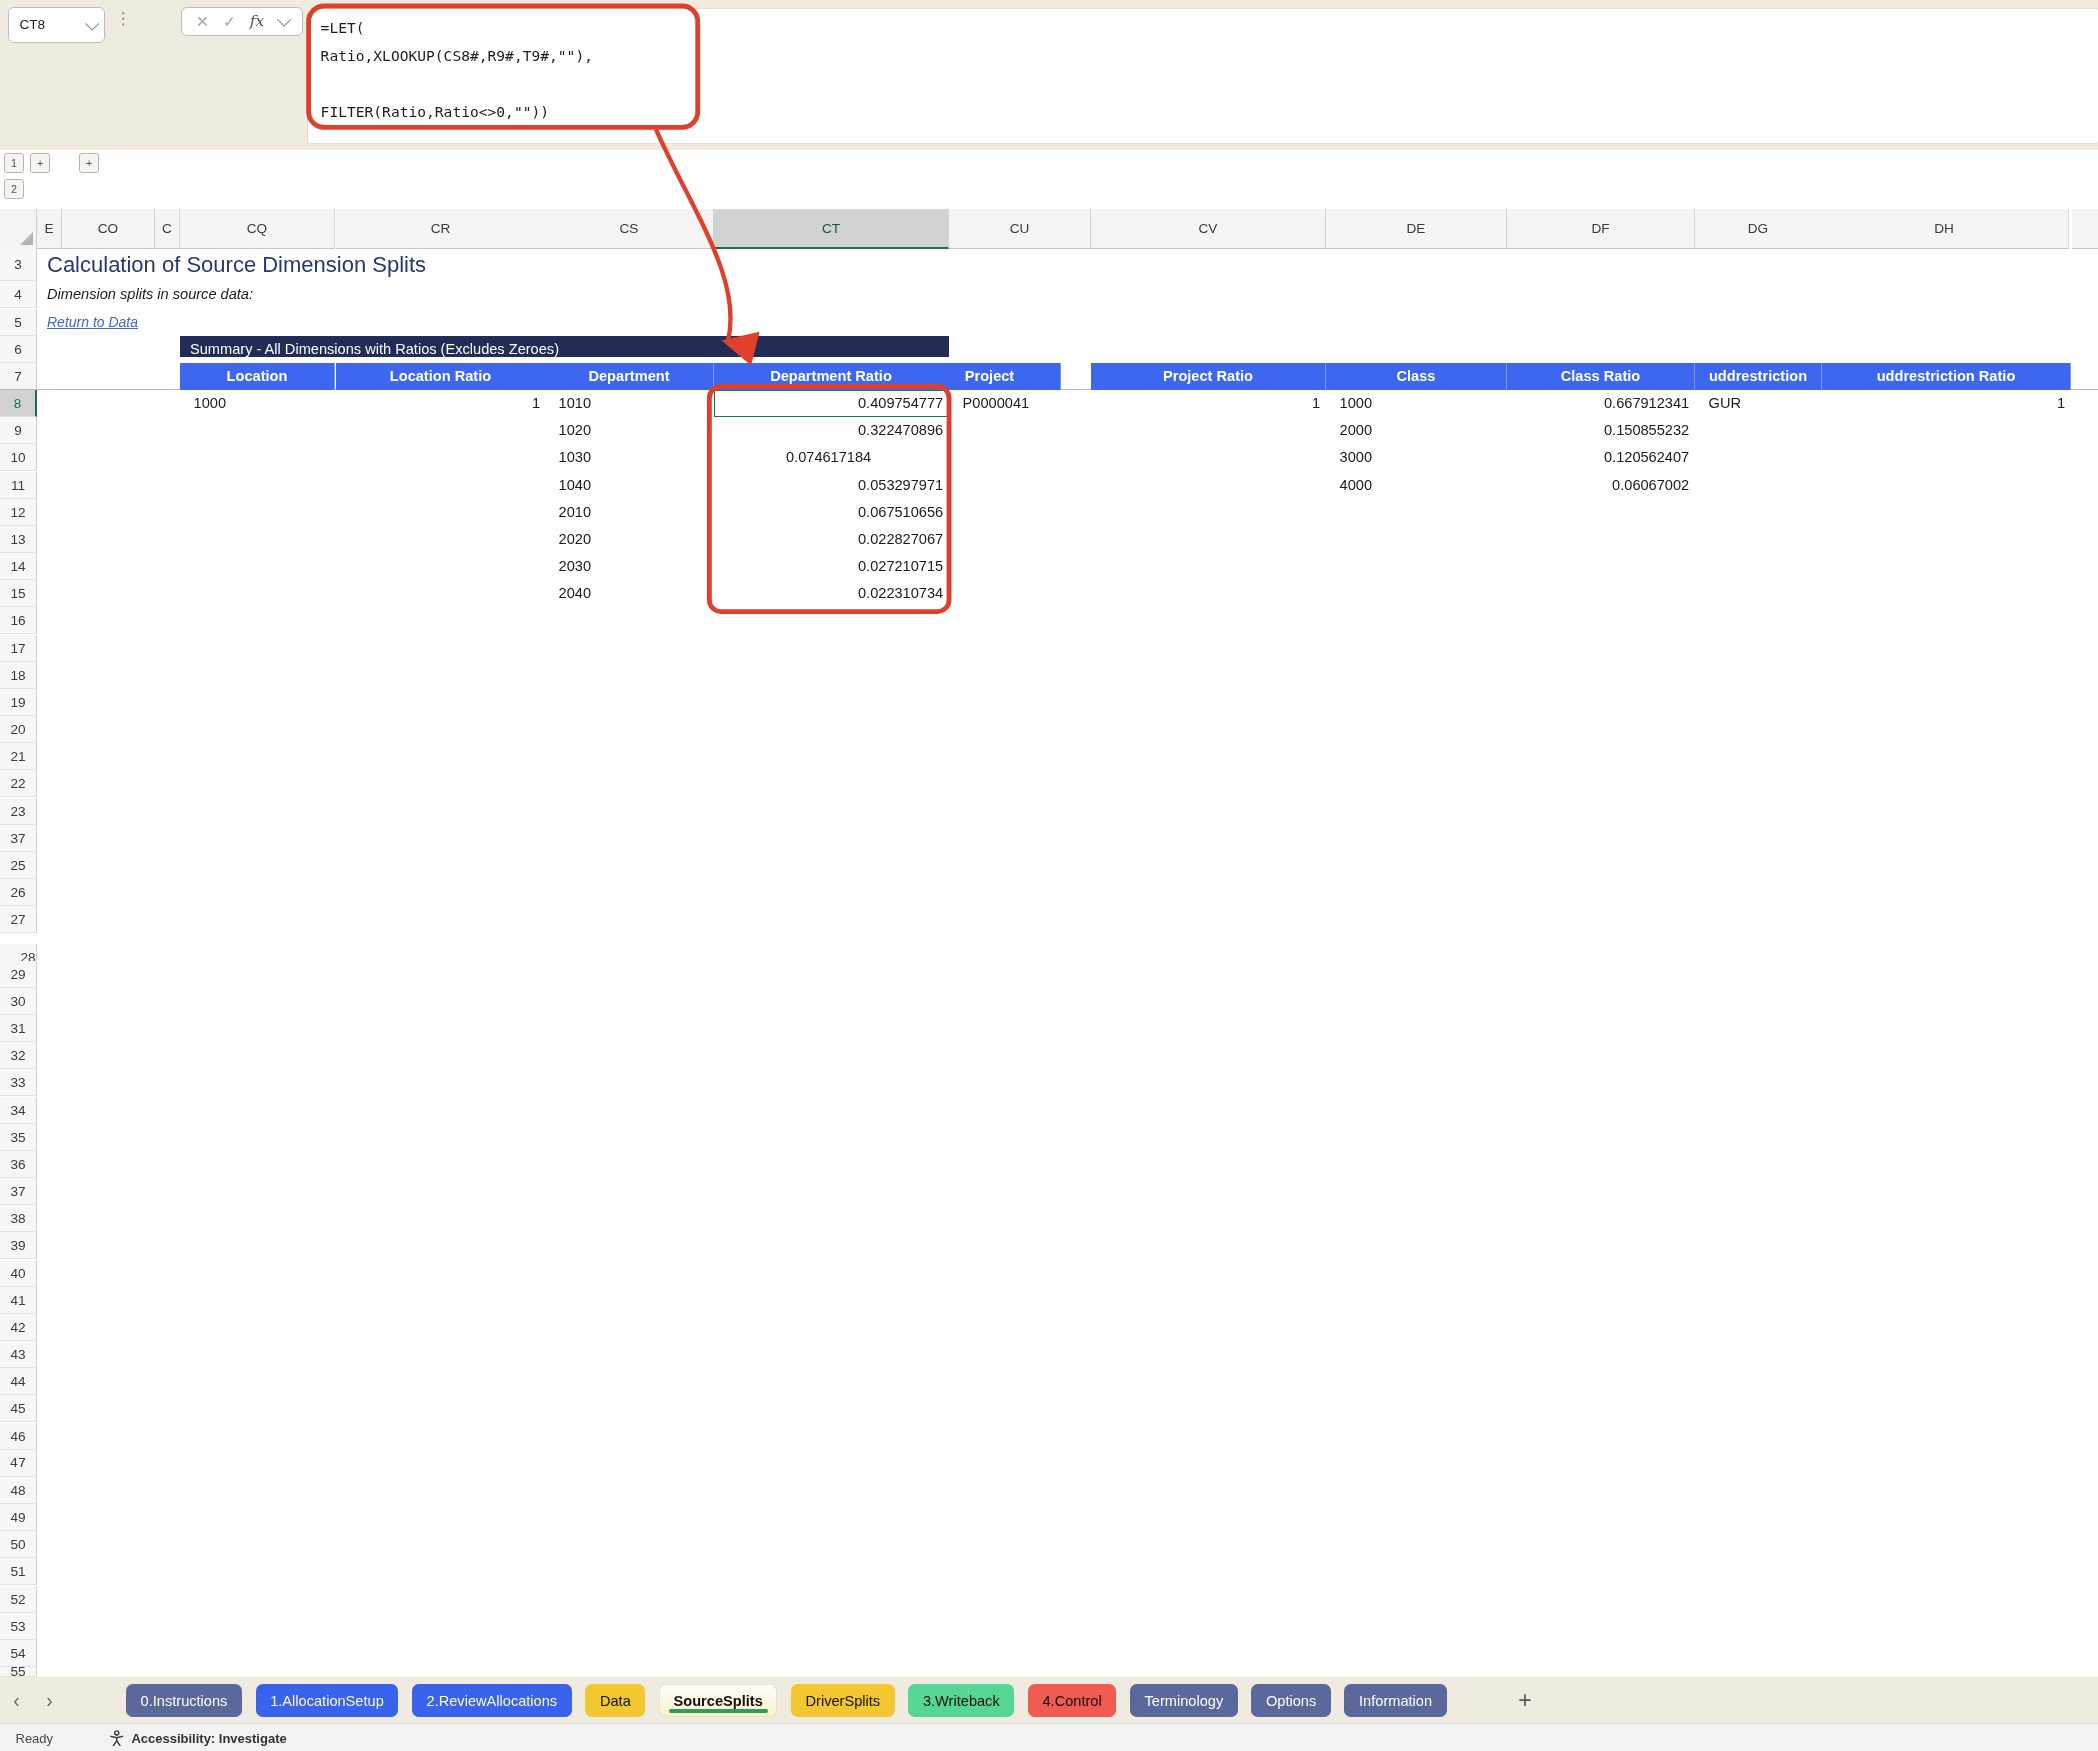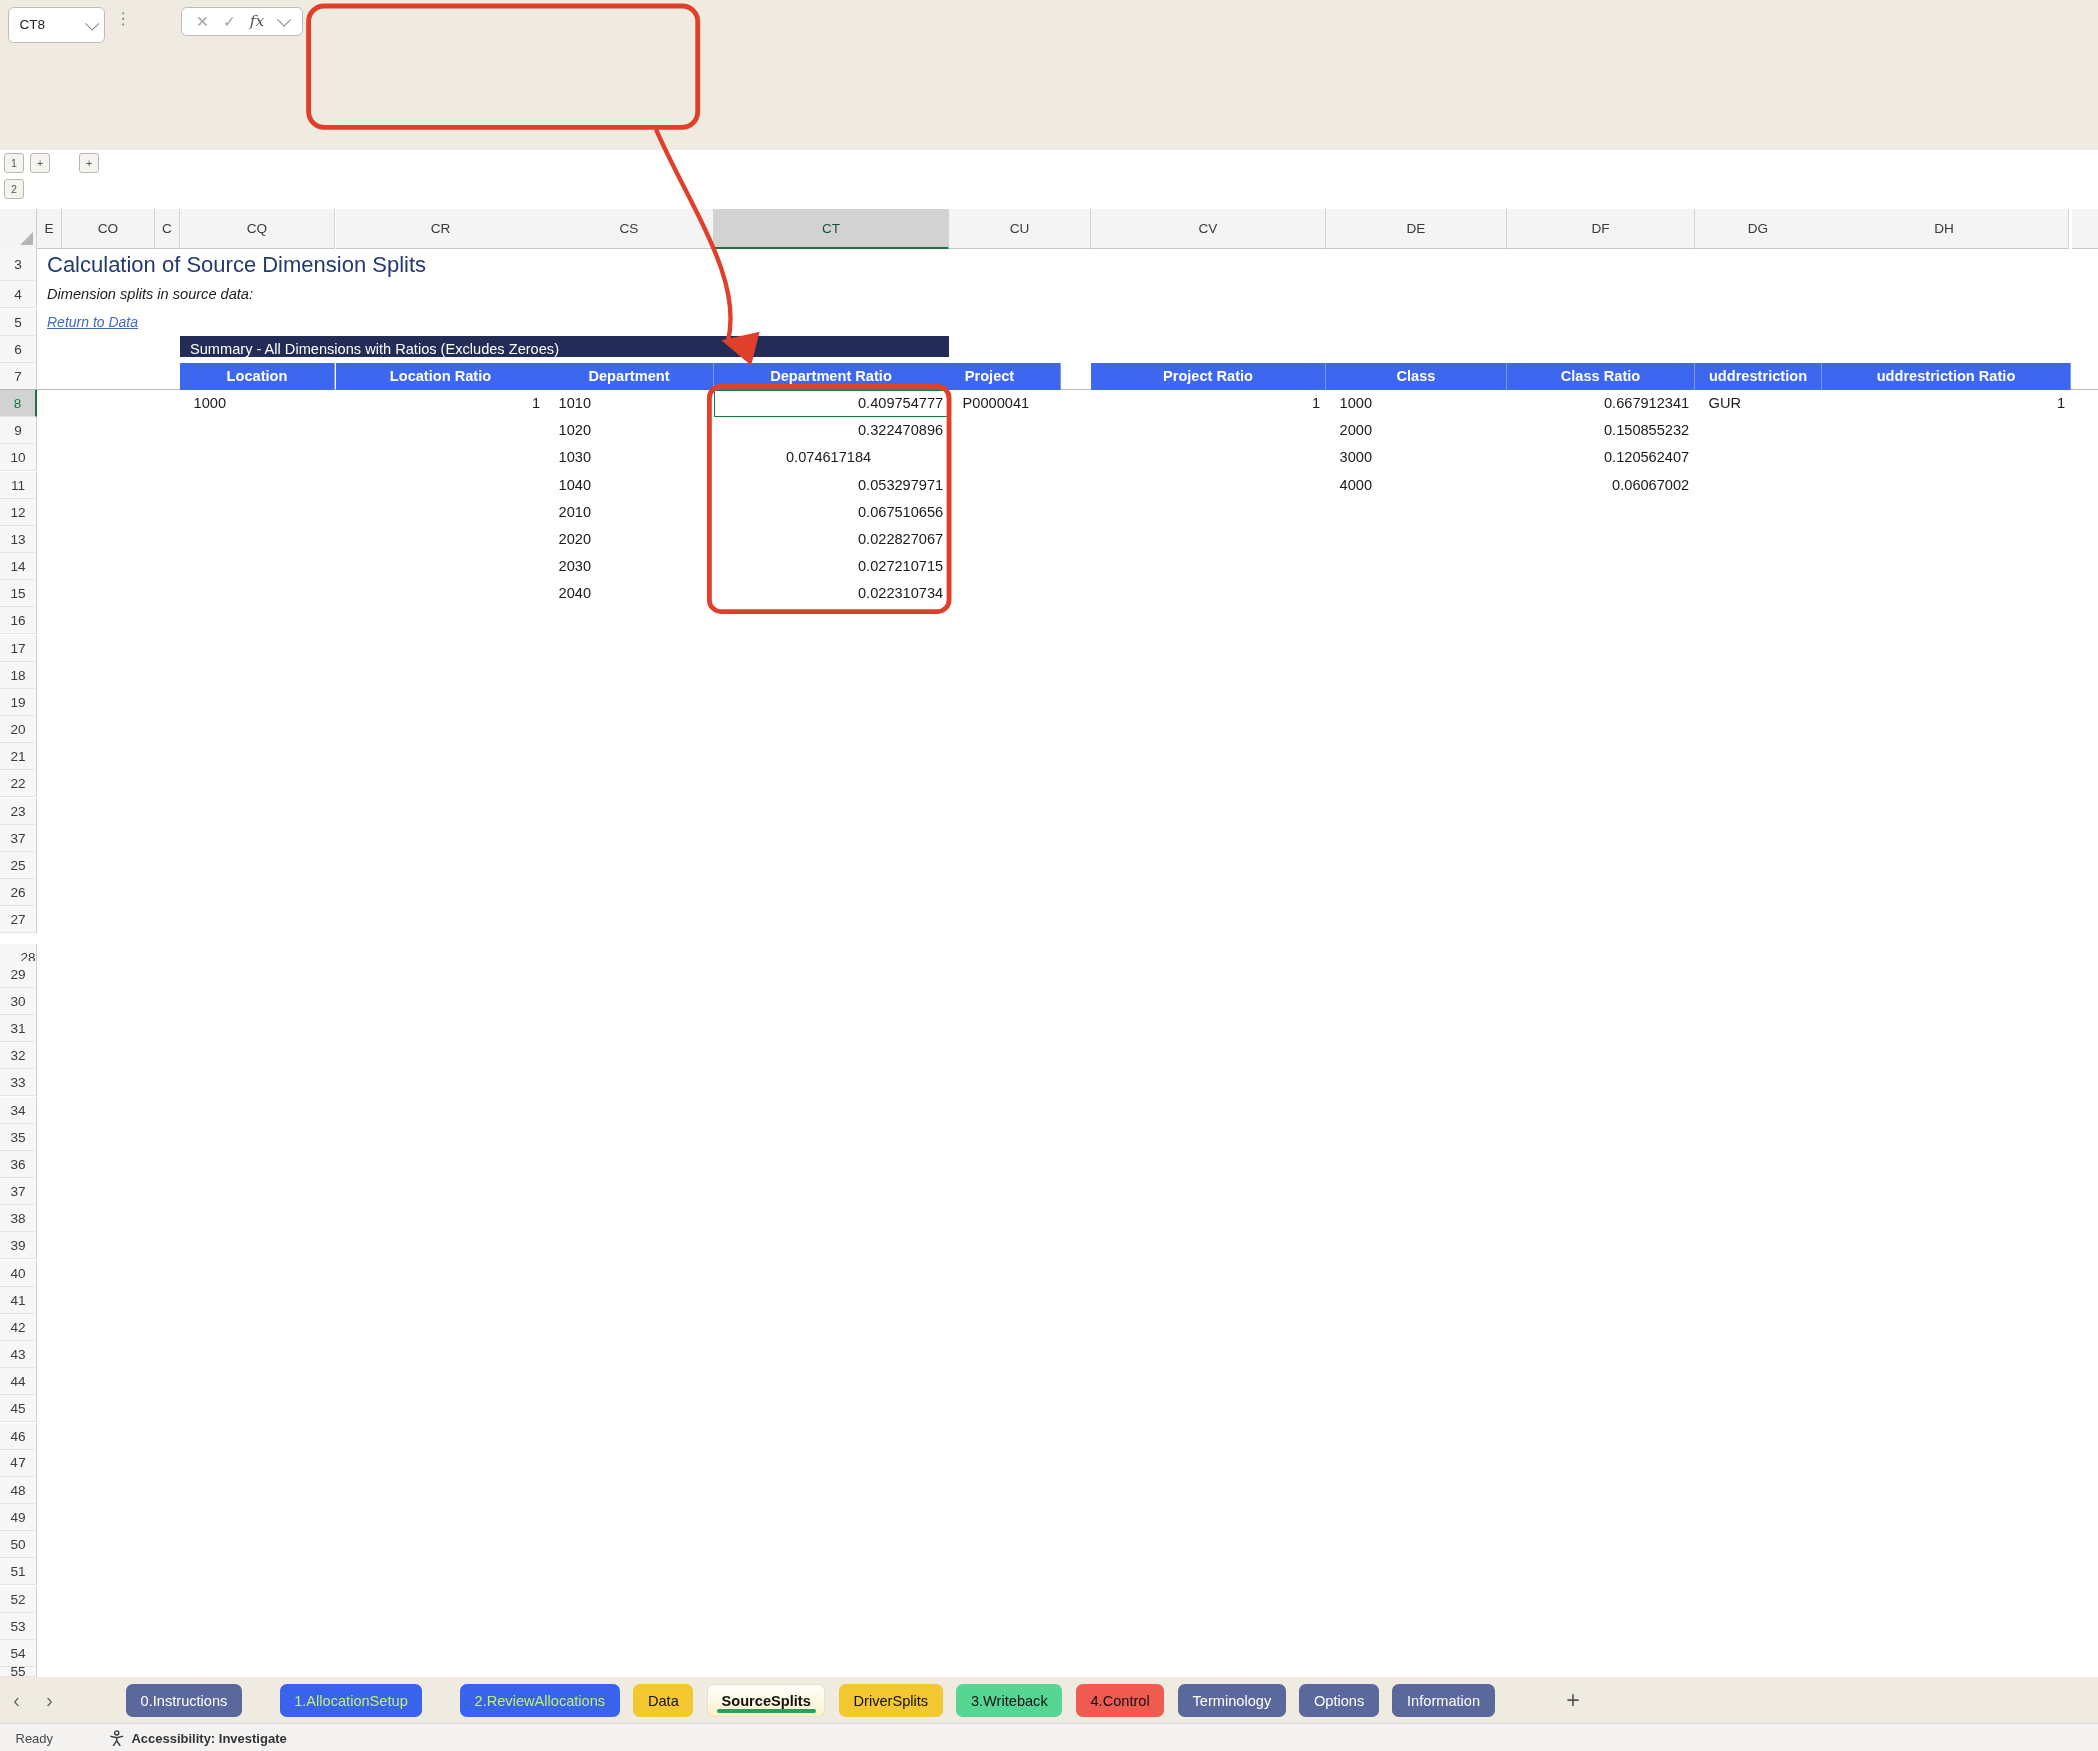--- a/index.html
+++ b/index.html
@@ -62,21 +62,21 @@
   
   .annot{position:absolute;left:0;top:0;width:2099px;height:1752px;pointer-events:none;z-index:60;}
   
   .tabbar{position:absolute;left:0;top:1677px;width:2099px;height:47px;background:#f0ebe1;
           display:flex;align-items:center;}
   .navchev{font-size:19.4px;color:#666;width:33px;text-align:center;cursor:pointer;}
   .tab{height:33px;border-radius:6.8px;display:flex;align-items:center;padding:0 14.6px;
        font-size:14.6px;font-weight:500;margin-right:13.6px;cursor:pointer;position:relative;
        white-space:nowrap;}
   .tab.slate{background:#5a689c;color:#fff;}
-  .tab.blue{background:#3a63ed;color:#bef264;margin-left:24px;}
+  .tab.blue{background:#3a63ed;color:#fef9c3;}
   .tab.yellow{background:#f3c730;color:#111;}
   .tab.green{background:#55d793;color:#111;}
   .tab.red{background:#ef5b51;color:#111;}
   .tab.active{background:linear-gradient(#ffffff,#fbf2c4);color:#111;font-weight:700;
               box-shadow:0 0 0 1px #e7e0cc inset;}
   .tab.active .underl{position:absolute;left:9.7px;right:9.7px;bottom:3.9px;height:3.9px;
                       background:#2e9e5b;border-radius:1.9px;}
   .addtab{margin-left:58px;font-size:23px;color:#555;cursor:pointer;}
   
   .statusbar{position:absolute;left:0;top:1723px;width:2099px;height:28px;background:#f3f2f1;
@@ -95,20 +95,26 @@
       <span class="nb-text">CT8</span>
       <span class="chev"></span>
     </div>
     <div class="dots">⋮</div>
     <div class="fxgroup">
       <span class="gi">✕</span>
       <span class="gi" style="color:#9f9f9f">✓</span>
       <span class="fx-it">fx</span>
       <span class="chev"></span>
     </div>
+    <div class="fmlbar" id="fmlbar">
+        <div class="fml-line">=LET(</div>
+        <div class="fml-line">Ratio,XLOOKUP(CS8#,R9#,T9#,""),</div>
+        <div class="fml-line"></div>
+        <div class="fml-line">FILTER(Ratio,Ratio&lt;&gt;0,""))</div>
+      </div>
   </div>
 
   <div id="outline-zone">
       <div class="outline-btn" style="left: 3.9px; top: 153px;">1</div>
       <div class="outline-btn" style="left: 30px; top: 153px;">+</div>
       <div class="outline-btn" style="left: 79px; top: 153px;">+</div>
       <div class="outline-btn" style="left: 3.9px; top: 179px;">2</div>
     </div>
 
   <div class="corner">

